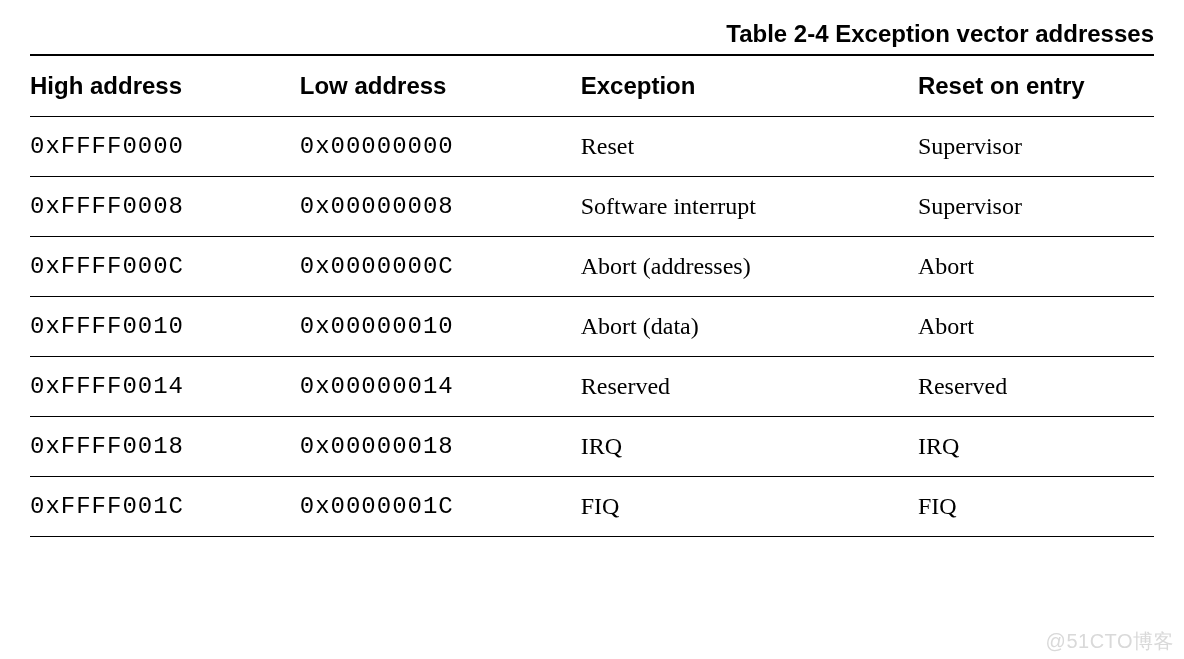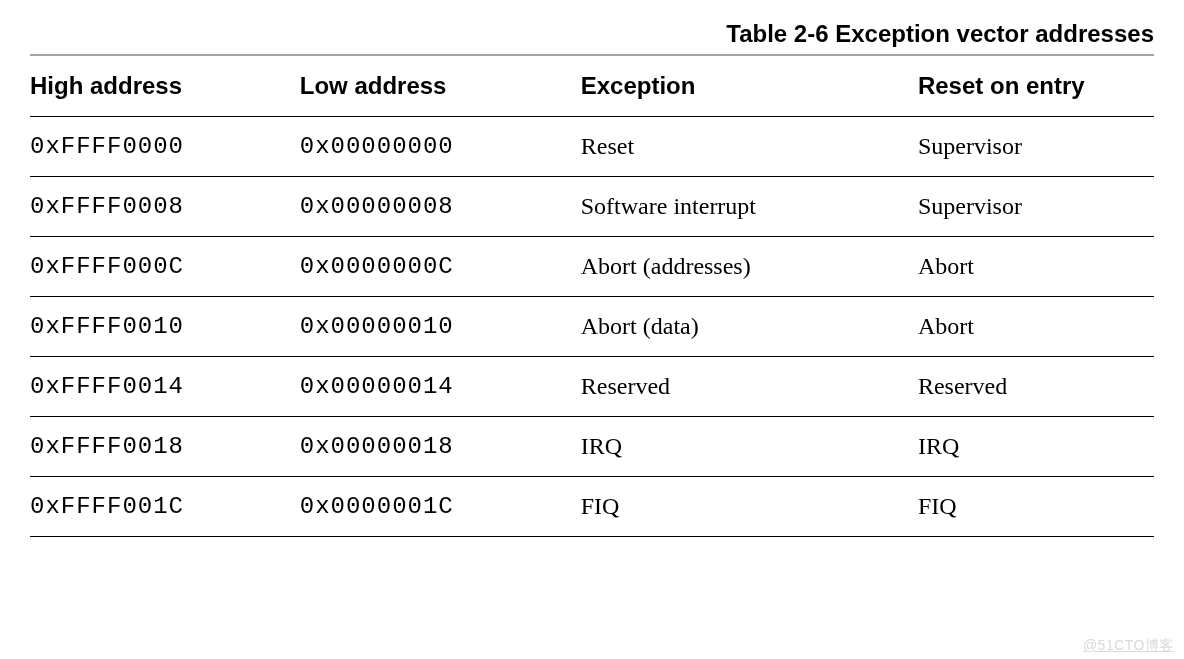--- a/index.html
+++ b/index.html
@@ -30,54 +30,53 @@
   col.c1 { width: 24%; }
   col.c2 { width: 25%; }
   col.c3 { width: 30%; }
   col.c4 { width: 21%; }
   th {
     font-family: Arial, Helvetica, sans-serif;
     font-weight: bold;
     font-size: 24px;
     text-align: left;
     padding: 16px 8px 16px 0;
-    border-top: 2px solid #a3a3a3;
+    border-top: 2px solid #000000;
     border-bottom: 1px solid #000;
     margin-top: 43px;
   }
   td {
     font-size: 24px;
     text-align: left;
     padding: 16px 8px 16px 0;
     border-bottom: 1px solid #000;
     vertical-align: middle;
     margin-left: 6px;
   }
   td.mono {
     font-family: "Courier New", Courier, monospace;
     letter-spacing: 1px;
   }
   .watermark {
     position: absolute;
     right: 10px;
     bottom: 4px;
     font-family: Arial, Helvetica, sans-serif;
-    font-size: 14px;
+    font-size: 20px;
     color: #d9d9d9;
     letter-spacing: 0.5px;
     pointer-events: none;
-    text-decoration: underline;
   }
 </style>
 </head>
 <body>
 
 <div class="page">
 
-  <div class="caption">Table 2-6 Exception vector addresses</div>
+  <div class="caption">Table 2-4 Exception vector addresses</div>
 
   <table>
     <colgroup>
       <col class="c1">
         <col class="c2">
         <col class="c3">
         <col class="c4">
     </colgroup>
     <thead>
       <tr>

